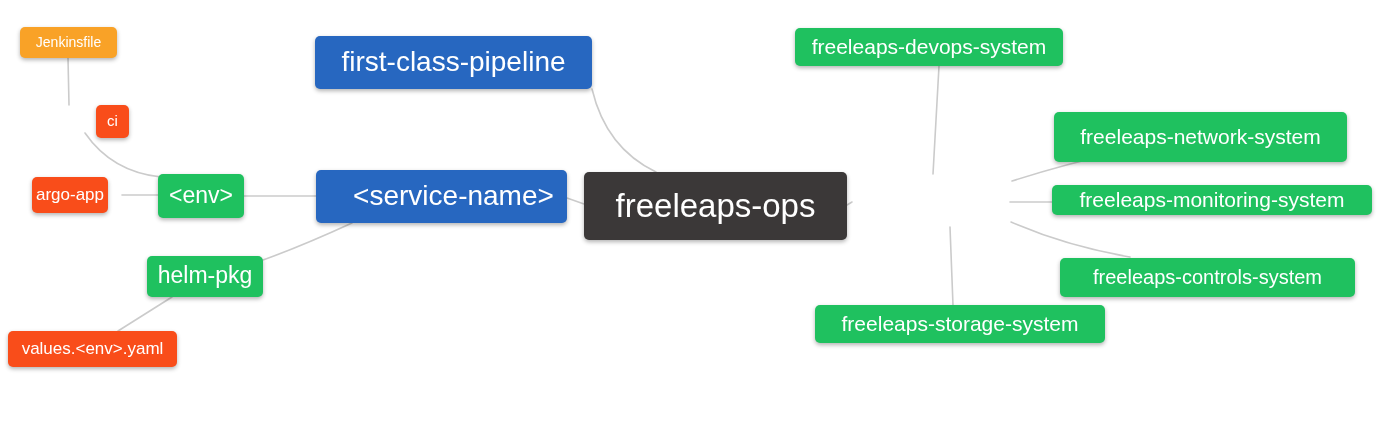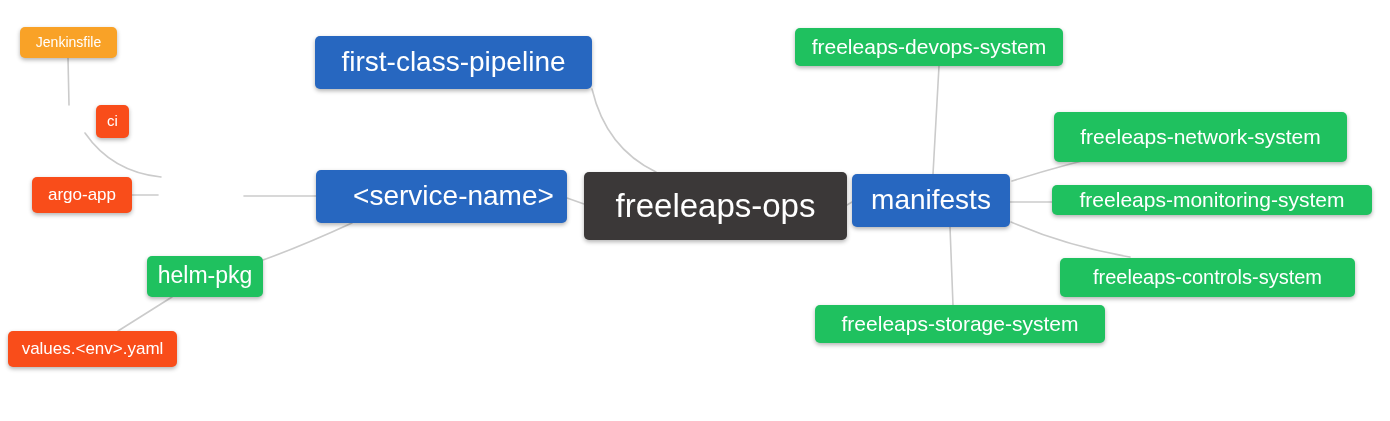--- a/index.html
+++ b/index.html
@@ -58,26 +58,26 @@
       <path d="M847,205 L852,202" fill="none" stroke="#CBCBCB" stroke-width="1.6" stroke-linecap="round"></path>
       <path d="M939,66 Q936,120 933,174" fill="none" stroke="#CBCBCB" stroke-width="1.6" stroke-linecap="round"></path>
       <path d="M1123,151 Q1062,165 1012,181" fill="none" stroke="#CBCBCB" stroke-width="1.6" stroke-linecap="round"></path>
       <path d="M1010,202 L1052,202" fill="none" stroke="#CBCBCB" stroke-width="1.6" stroke-linecap="round"></path>
       <path d="M1011,222 Q1066,246 1130,257" fill="none" stroke="#CBCBCB" stroke-width="1.6" stroke-linecap="round"></path>
       <path d="M950,227 L953,305" fill="none" stroke="#CBCBCB" stroke-width="1.6" stroke-linecap="round"></path>
     </svg>
   <div class="nodes">
       <div class="node" style="left: 20px; top: 27px; width: 97px; height: 31px; font-size: 14px; background: rgb(249, 162, 39); color: rgb(255, 255, 255);">Jenkinsfile</div>
       <div class="node" style="left: 50px; top: 105px; width: 33px; height: 33px; font-size: 15px; background: rgb(249, 77, 26); color: rgb(255, 255, 255); margin-left: 46px;">ci</div>
-      <div class="node" style="left: 32px; top: 177px; width: 100px; height: 36px; font-size: 17px; background: rgb(249, 77, 26); color: rgb(255, 255, 255);">argo-app</div>
+      <div class="node" style="left: 32px; top: 177px; width: 76px; height: 36px; font-size: 17px; background: rgb(249, 77, 26); color: rgb(255, 255, 255);">argo-app</div>
+      <div class="node" style="left: 158px; top: 174px; width: 86px; height: 44px; font-size: 23px; background: rgb(31, 193, 95); color: rgb(255, 255, 255);">&lt;env&gt;</div>
       <div class="node" style="left: 147px; top: 256px; width: 116px; height: 41px; font-size: 23px; background: rgb(31, 193, 95); color: rgb(255, 255, 255);">helm-pkg</div>
       <div class="node" style="left: 8px; top: 331px; width: 169px; height: 36px; font-size: 17px; background: rgb(249, 77, 26); color: rgb(255, 255, 255);">values.&lt;env&gt;.yaml</div>
       <div class="node" style="left: 315px; top: 36px; width: 277px; height: 53px; font-size: 28px; background: rgb(39, 103, 192); color: rgb(255, 255, 255);">first-class-pipeline</div>
       <div class="node" style="left: 316px; top: 170px; width: 251px; height: 53px; font-size: 28px; background: rgb(39, 103, 192); color: rgb(255, 255, 255); padding-left: 24px;">&lt;service-name&gt;</div>
       <div class="node" style="left: 584px; top: 172px; width: 263px; height: 68px; font-size: 33px; background: rgb(59, 56, 56); color: rgb(255, 255, 255);">freeleaps-ops</div>
-      <div class="node" style="left: 852px; top: 174px; width: 158px; height: 53px; font-size: 28px; background: rgb(39, 103, 192); color: rgb(255, 255, 255);">manifests</div>
       <div class="node" style="left: 795px; top: 28px; width: 268px; height: 38px; font-size: 21px; background: rgb(31, 193, 95); color: rgb(255, 255, 255);">freeleaps-devops-system</div>
       <div class="node" style="left: 1054px; top: 112px; width: 293px; height: 50px; font-size: 21px; background: rgb(31, 193, 95); color: rgb(255, 255, 255);">freeleaps-network-system</div>
       <div class="node" style="left: 1052px; top: 185px; width: 320px; height: 30px; font-size: 21px; background: rgb(31, 193, 95); color: rgb(255, 255, 255);">freeleaps-monitoring-system</div>
       <div class="node" style="left: 1060px; top: 258px; width: 295px; height: 39px; font-size: 20px; background: rgb(31, 193, 95); color: rgb(255, 255, 255);">freeleaps-controls-system</div>
       <div class="node" style="left: 815px; top: 305px; width: 290px; height: 38px; font-size: 21px; background: rgb(31, 193, 95); color: rgb(255, 255, 255);">freeleaps-storage-system</div>
     </div>
 </div>
 
 </body></html>

